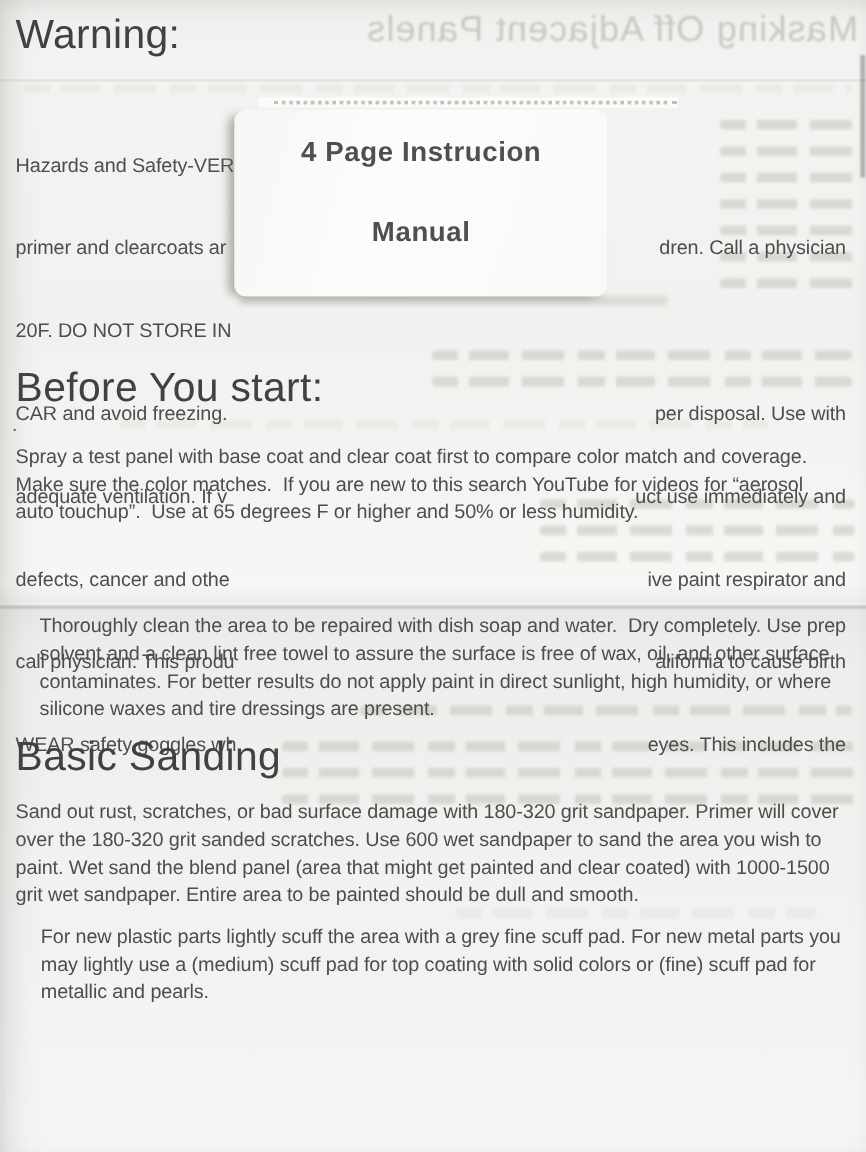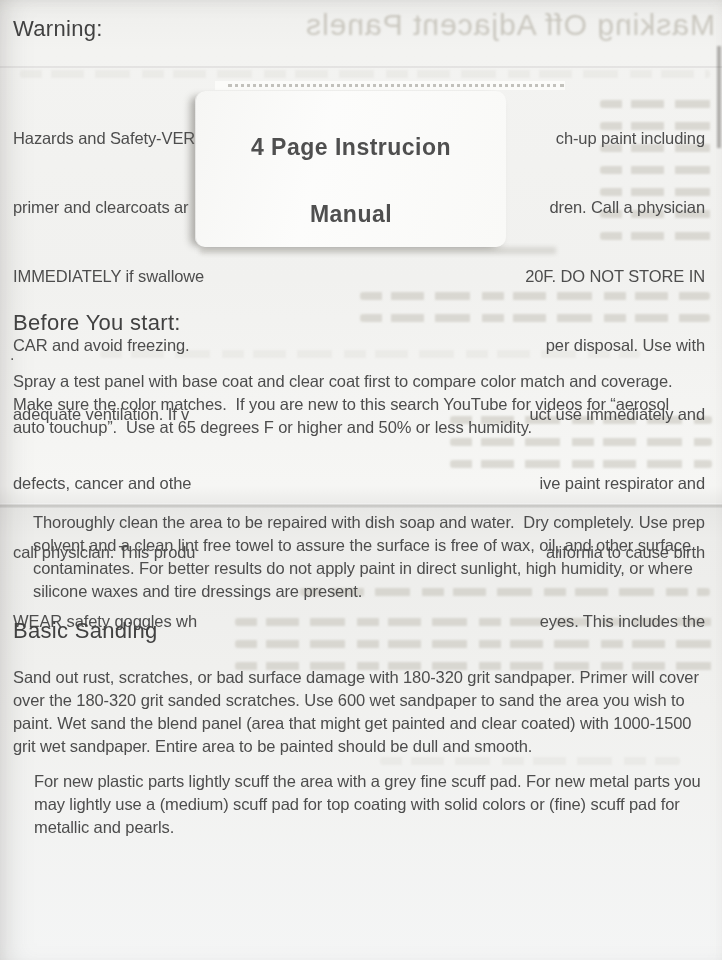--- a/index.html
+++ b/index.html
@@ -15,36 +15,36 @@
     filter:blur(.4px);}
   .faint-edge{position:absolute;left:0;top:66px;width:722px;height:2px;
     background:rgba(140,138,132,.14);z-index:1;}
   .vignette{position:absolute;inset:0;pointer-events:none;z-index:8;
     box-shadow:inset 20px 0 32px -22px rgba(115,113,107,.38),
                inset 0 12px 24px -20px rgba(115,113,107,.28),
                inset -10px 0 24px -22px rgba(115,113,107,.18);}
   .right-edge-mark{position:absolute;left:717px;top:46px;width:4px;height:102px;
     background:rgba(88,86,82,.42);filter:blur(1px);z-index:3;}
   
-  .h1{position:absolute;font-size:22px;line-height:46px;font-weight:400;
+  .h1{position:absolute;font-size:34px;line-height:46px;font-weight:400;
       color:#414141;letter-spacing:.3px;z-index:3;white-space:nowrap;}
   
   .par{position:absolute;font-size:16.5px;line-height:23px;letter-spacing:-.1px;
        color:#4d4d4d;z-index:3;white-space:pre-wrap;}
   .wrow{display:flex;justify-content:space-between;white-space:pre;}
   .stray{position:absolute;font-size:16px;color:#555;z-index:3;}
   
   .sticker{position:absolute;left:195px;top:91px;width:310px;height:156px;
     border-radius:10px;z-index:5;
     background:linear-gradient(105deg,#f6f6f4 0%,#fcfcfb 40%,#f9f9f7 100%);
     box-shadow:-8px 2px 7px -3px rgba(100,98,92,.45),0 6px 8px -6px rgba(100,98,92,.35);
     border-left:1px solid rgba(0,0,0,.08);}
   .sticker-line{text-align:center;font-weight:bold;font-size:23px;color:#4f4f4f;
     letter-spacing:.5px;white-space:nowrap;}
-  .sticker-line.l1{margin-top:43px;}
+  .sticker-line.l1{margin-top:22px;}
   .sticker-line.l2{margin-top:40px;}
   .perf{position:absolute;left:228px;top:84px;width:336px;height:0;
     border-top:3px dotted rgba(148,146,138,.55);z-index:2;}
   .remnant{position:absolute;left:215px;top:81px;width:350px;height:9px;
     background:rgba(252,252,250,.9);z-index:2;}
   .smudge{position:absolute;left:200px;top:247px;width:356px;height:7px;
     background:rgba(186,184,178,.45);filter:blur(2px);z-index:2;}
   
   .ghost{position:absolute;z-index:1;color:#c2bfb5;}
   .ghost-heading{position:absolute;left:295px;top:8px;width:420px;z-index:1;
@@ -99,25 +99,25 @@
       <div class="gline"></div>
   </div>
   <div class="ghost dim" style="left:380px;top:757px;width:300px;">
     <div class="gline"></div>
   </div>
 
   <div class="h1" style="left:13px;top:6px;">Warning:</div>
 
   <div class="par" style="left:13px;top:81px;width:692px;">
     <div class="wrow">
-      <span>Hazards and Safety-VERY</span><span>ch-up paint including</span></div>
+      <span>Hazards and Safety-VERY</span></div>
     <div class="wrow">
       <span>primer and clearcoats ar</span><span>dren. Call a physician</span></div>
     <div class="wrow">
-      <span>IMMEDIATELY if swallowe</span><span>20F. DO NOT STORE IN</span></div>
+      <span>20F. DO NOT STORE IN</span></div>
     <div class="wrow">
       <span>CAR and avoid freezing.</span><span>per disposal. Use with</span></div>
     <div class="wrow">
       <span>adequate ventilation. If v</span><span>uct use immediately and</span></div>
     <div class="wrow">
       <span>defects, cancer and othe</span><span>ive paint respirator and</span></div>
     <div class="wrow">
       <span>call physician. This produ</span><span>alifornia to cause birth</span></div>
     <div class="wrow">
       <span>WEAR safety goggles wh</span><span>eyes. This includes the</span></div>

